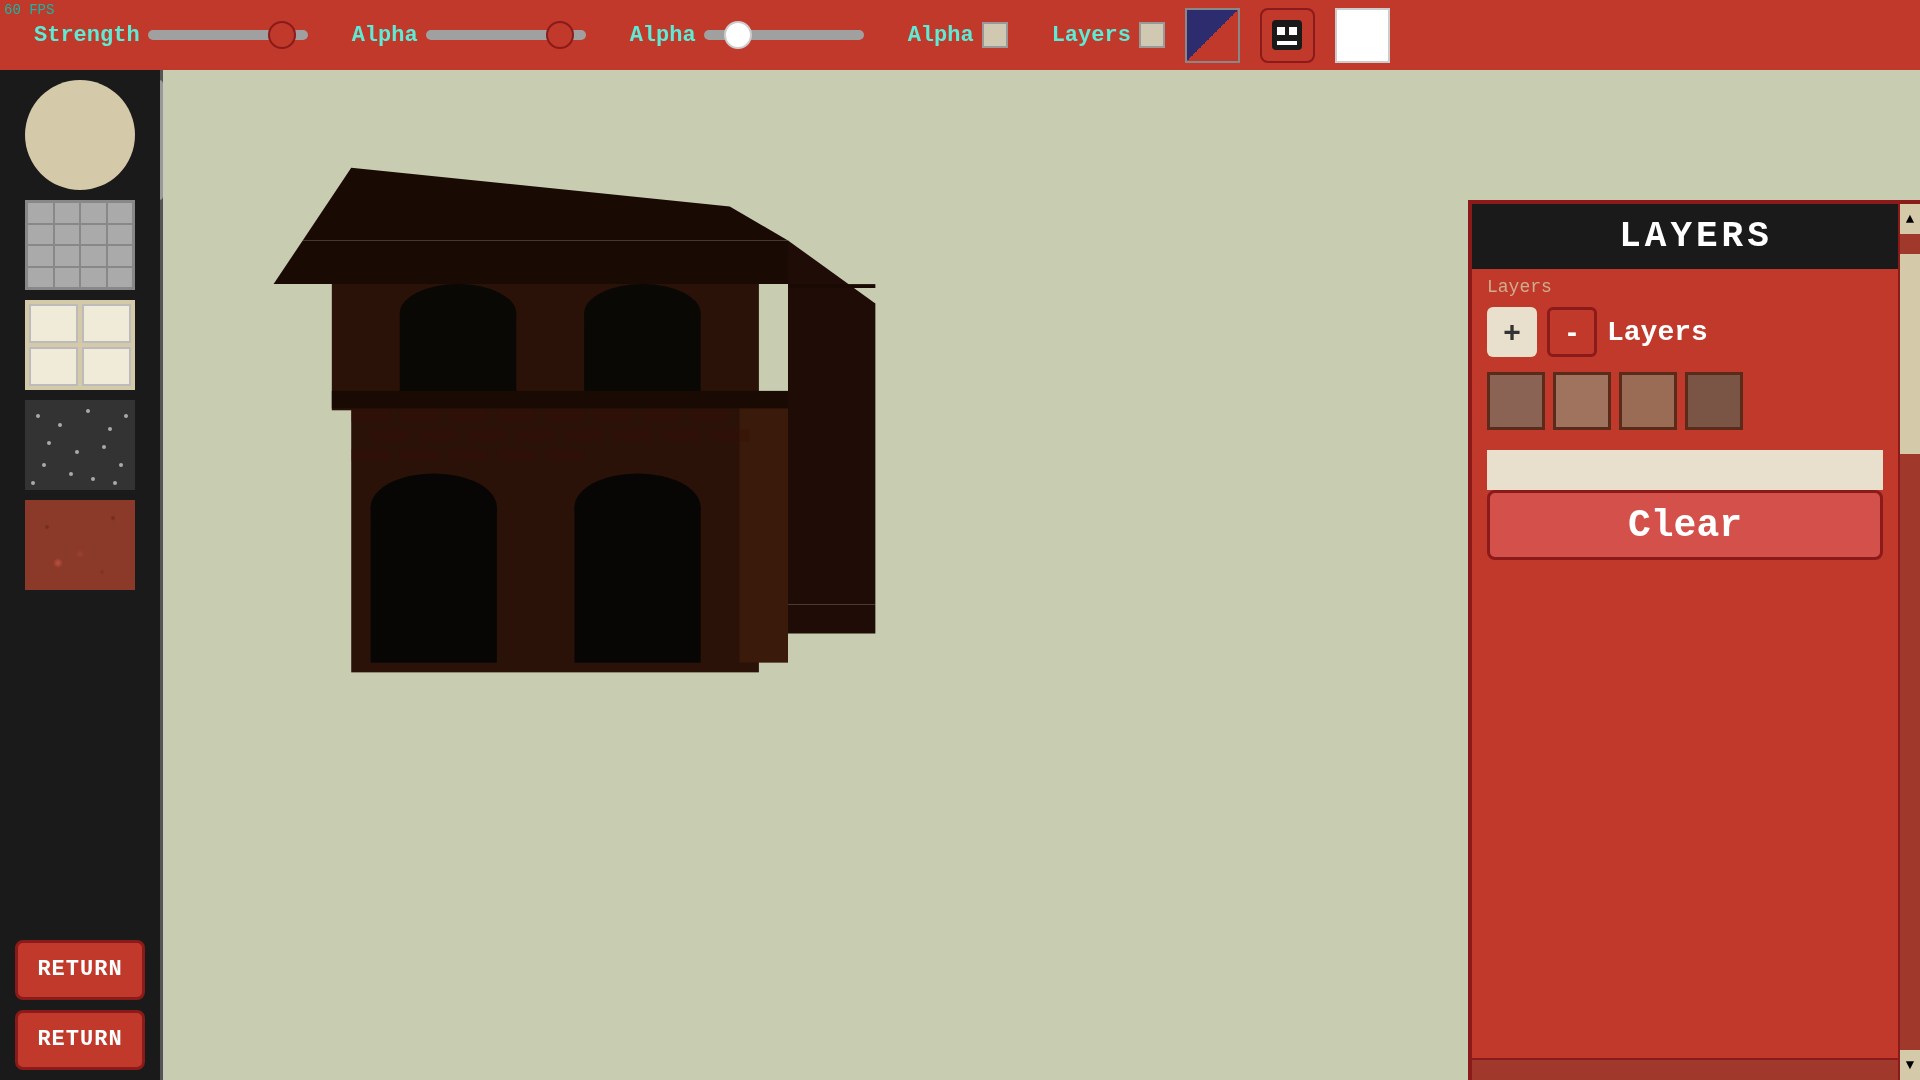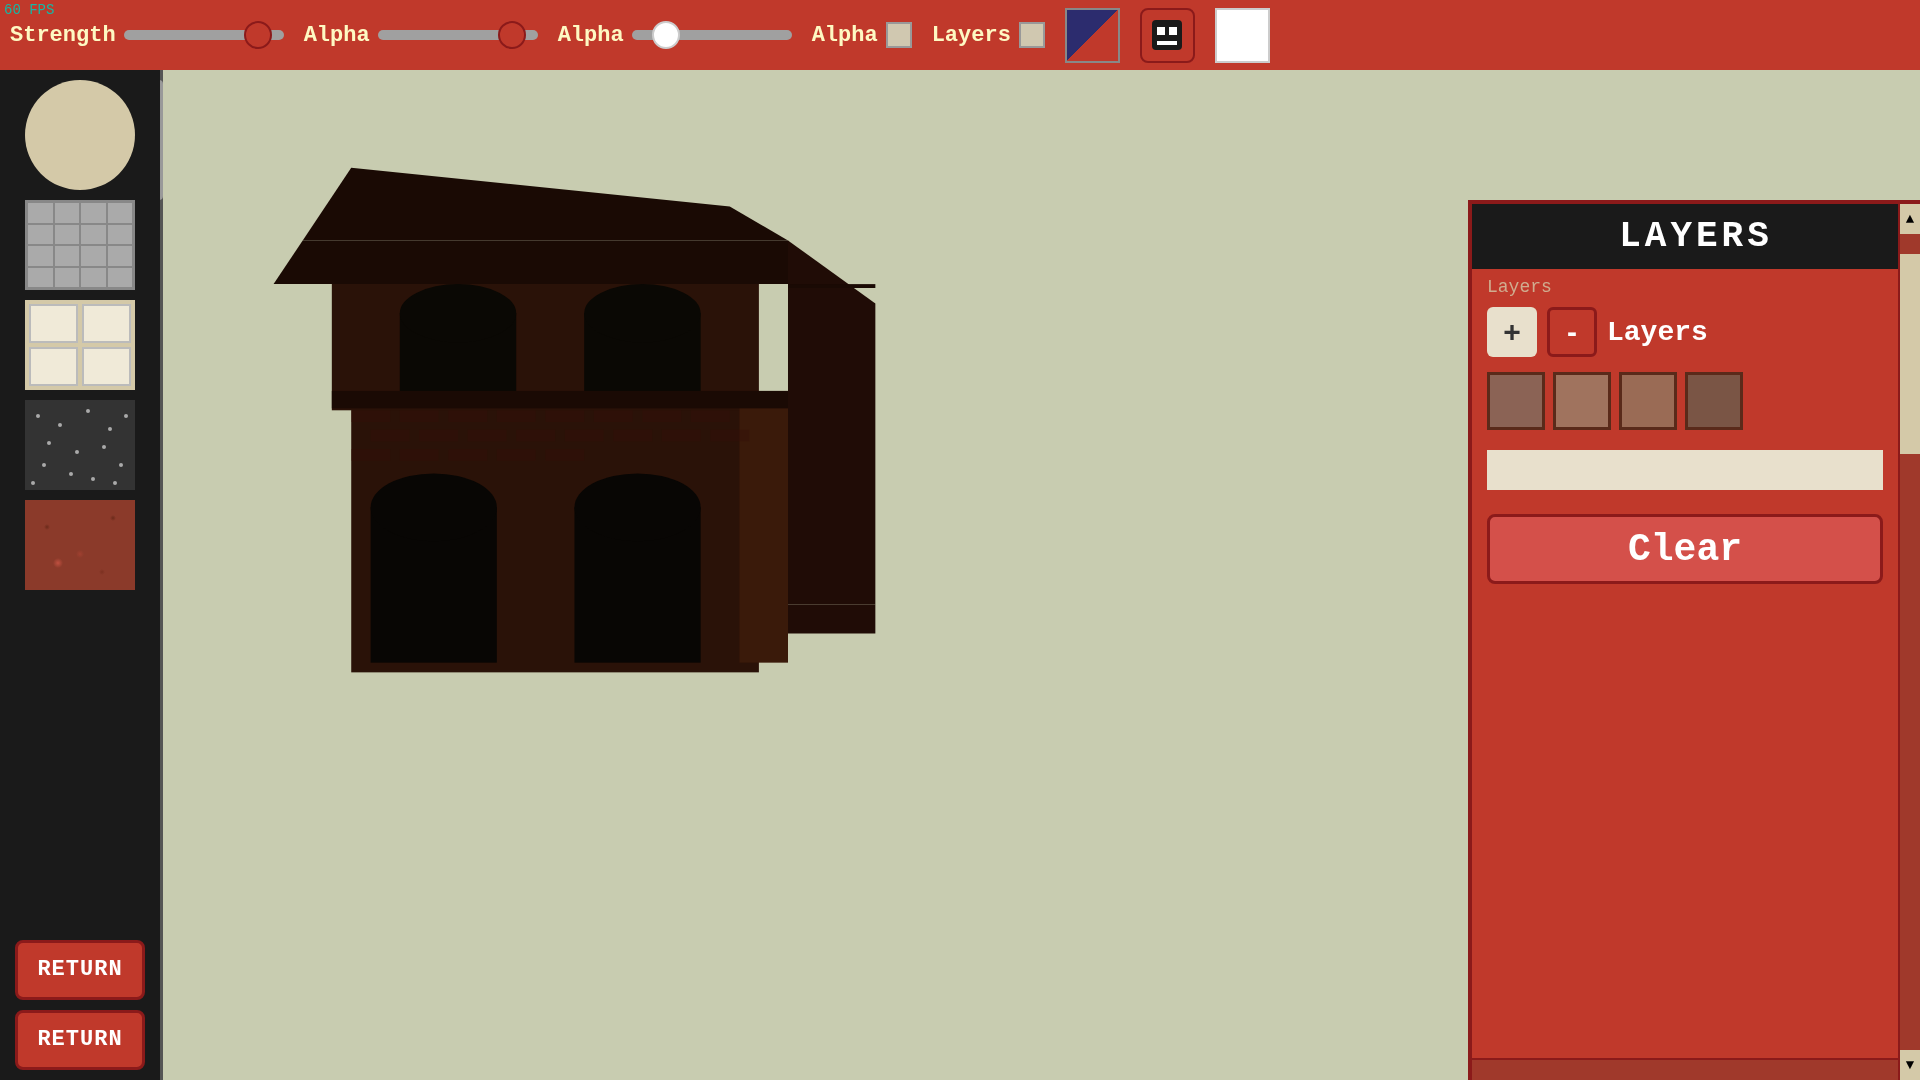--- a/index.html
+++ b/index.html
@@ -29,23 +29,24 @@
       top: 2px; left: 4px;
       color: #14b8a6;
       font-size: 14px;
       z-index: 20;
     }
 
     .toolbar-item {
       display: flex;
       align-items: center;
       gap: 8px;
-      color: #fef9c3;
+      color: #5eead4;
       font-size: 22px;
       font-weight: bold;
+      margin-left: 24px;
     }
 
     .slider-track {
       width: 200px;
       height: 10px;
       background: #a0a0a0;
       border-radius: 5px;
       position: relative;
     }
 
@@ -385,21 +386,21 @@
       height: 40px;
       background: #e8e0cc;
       border: none;
       width: calc(100% - 52px);
       display: block;
     }
 
     
     .layers-clear-btn {
       display: block;
-      margin: 24px 15px;
+      margin: 0 15px;
       width: calc(100% - 52px);
       height: 70px;
       background: #d4504a;
       border: 3px solid #8b1a1a;
       border-radius: 8px;
       color: white;
       font-size: 38px;
       font-weight: bold;
       font-family: 'Courier New', monospace;
       cursor: pointer;

